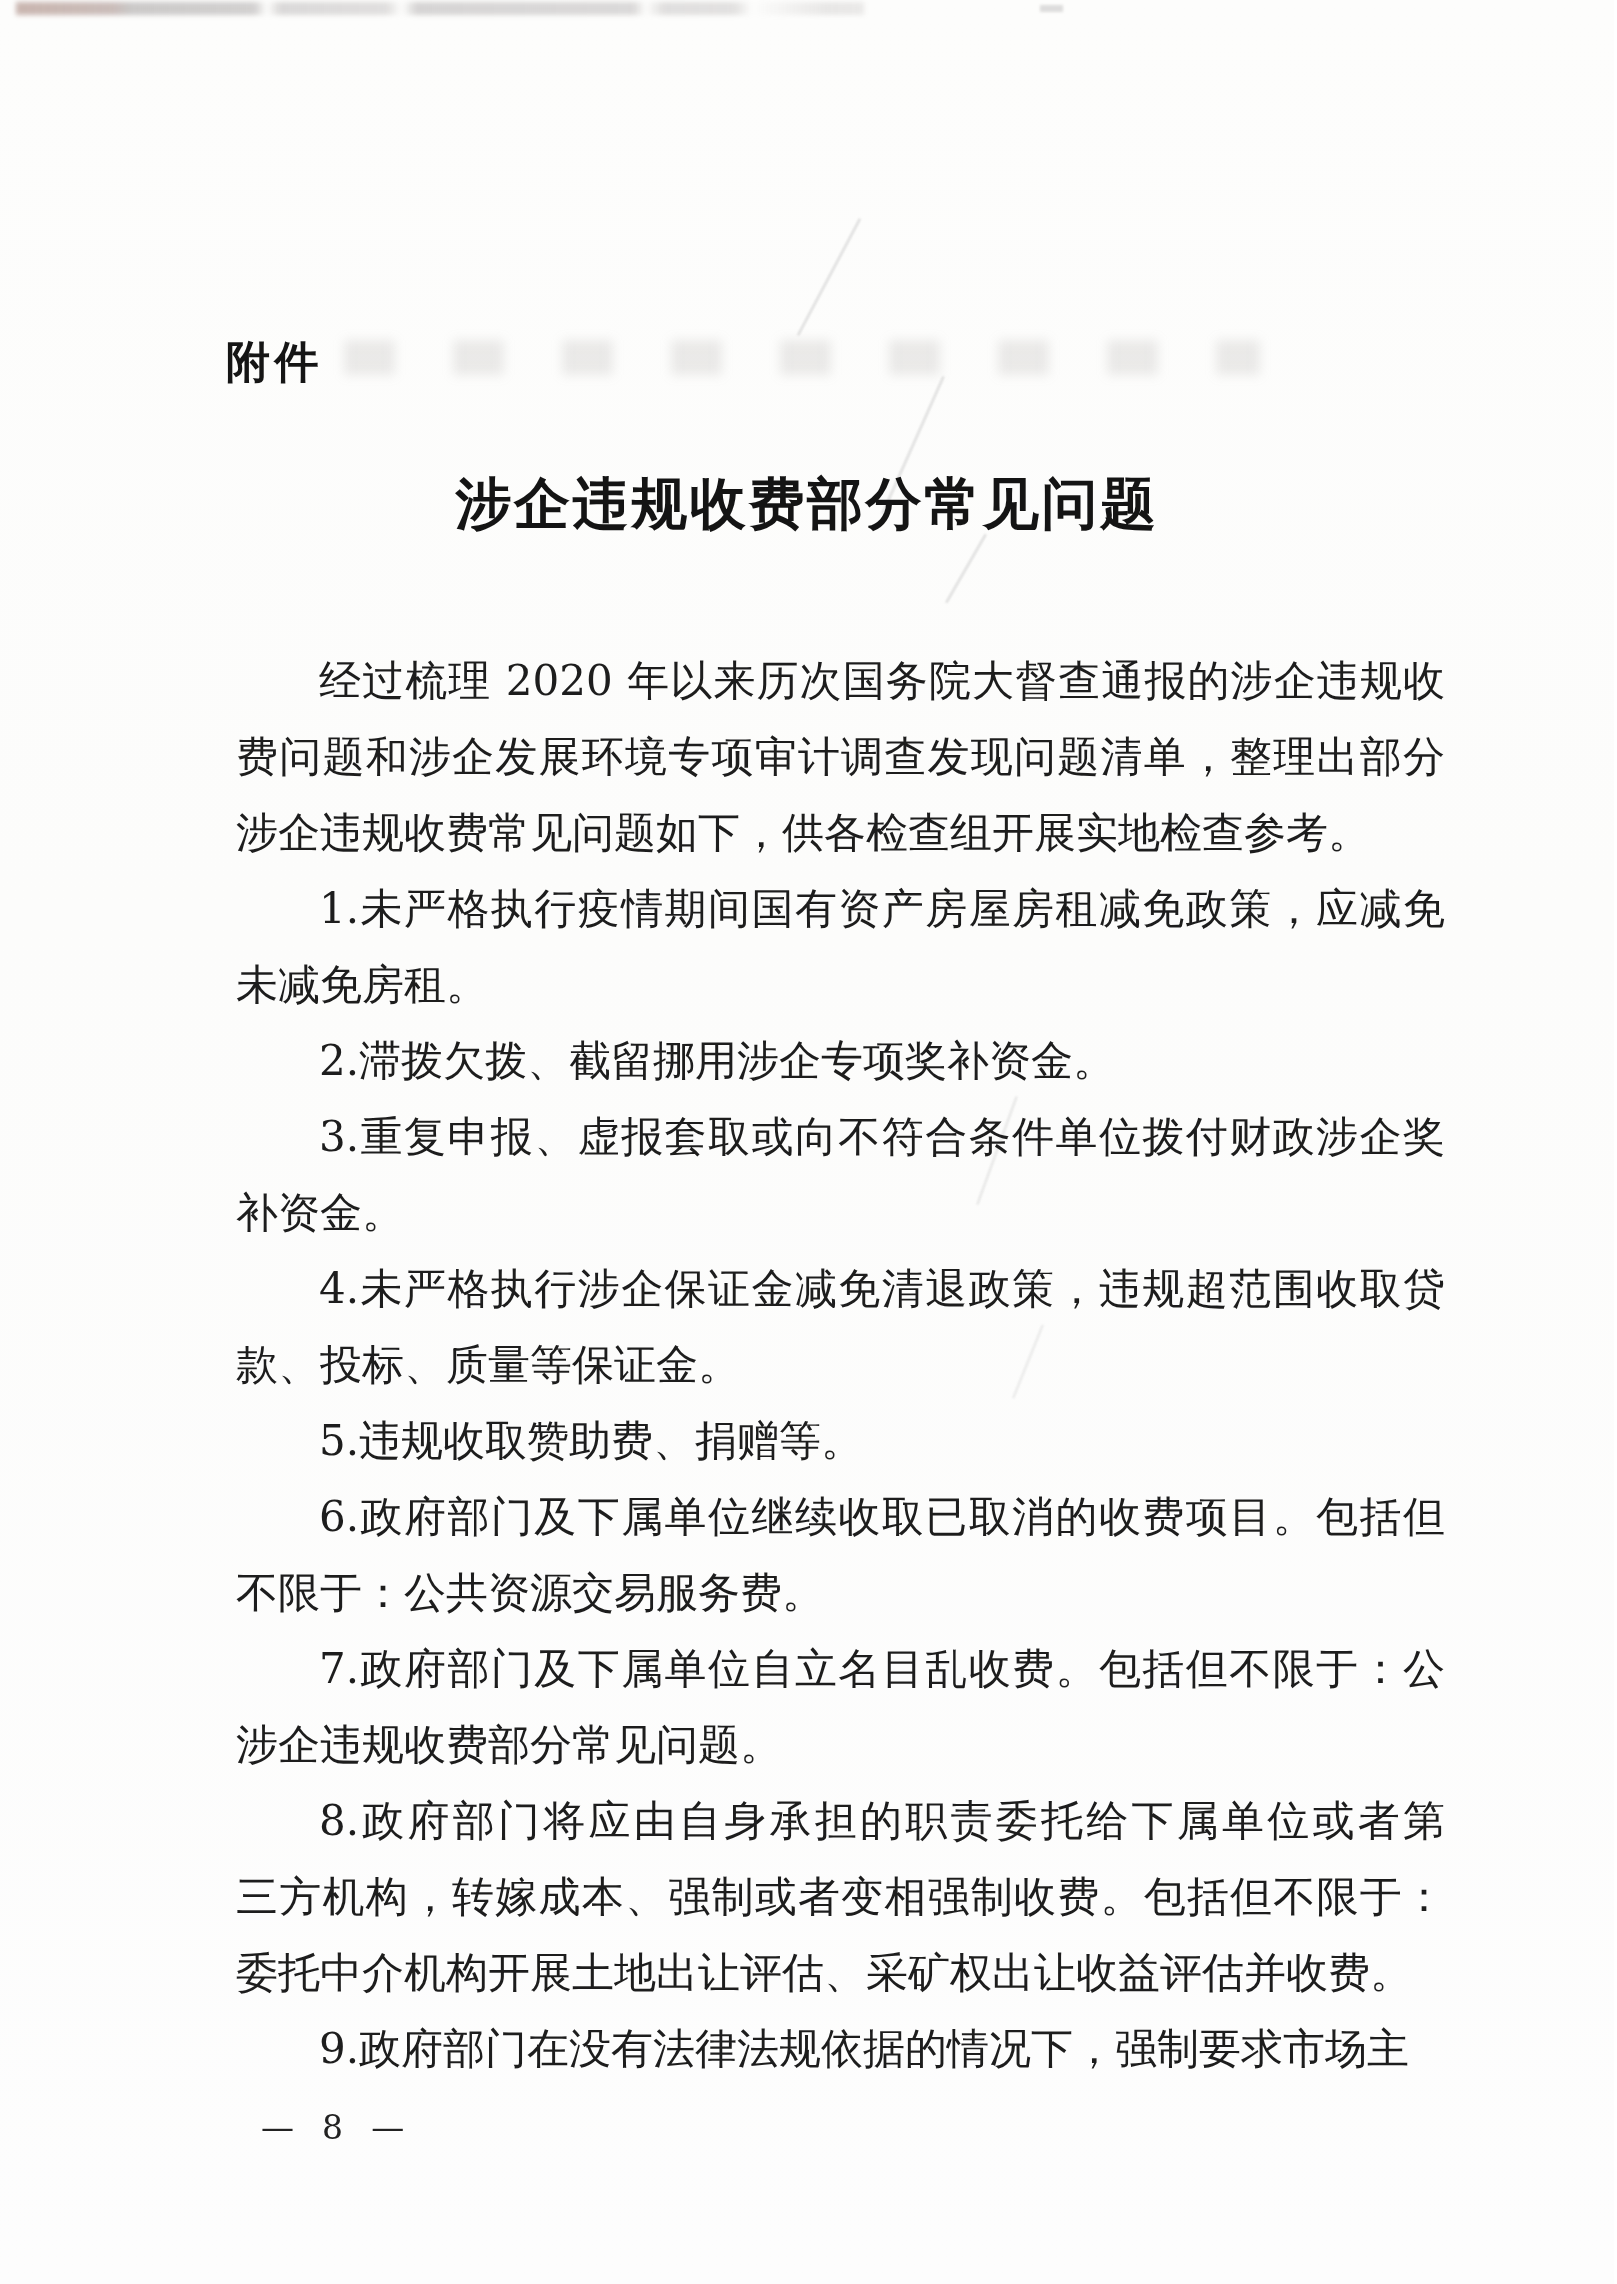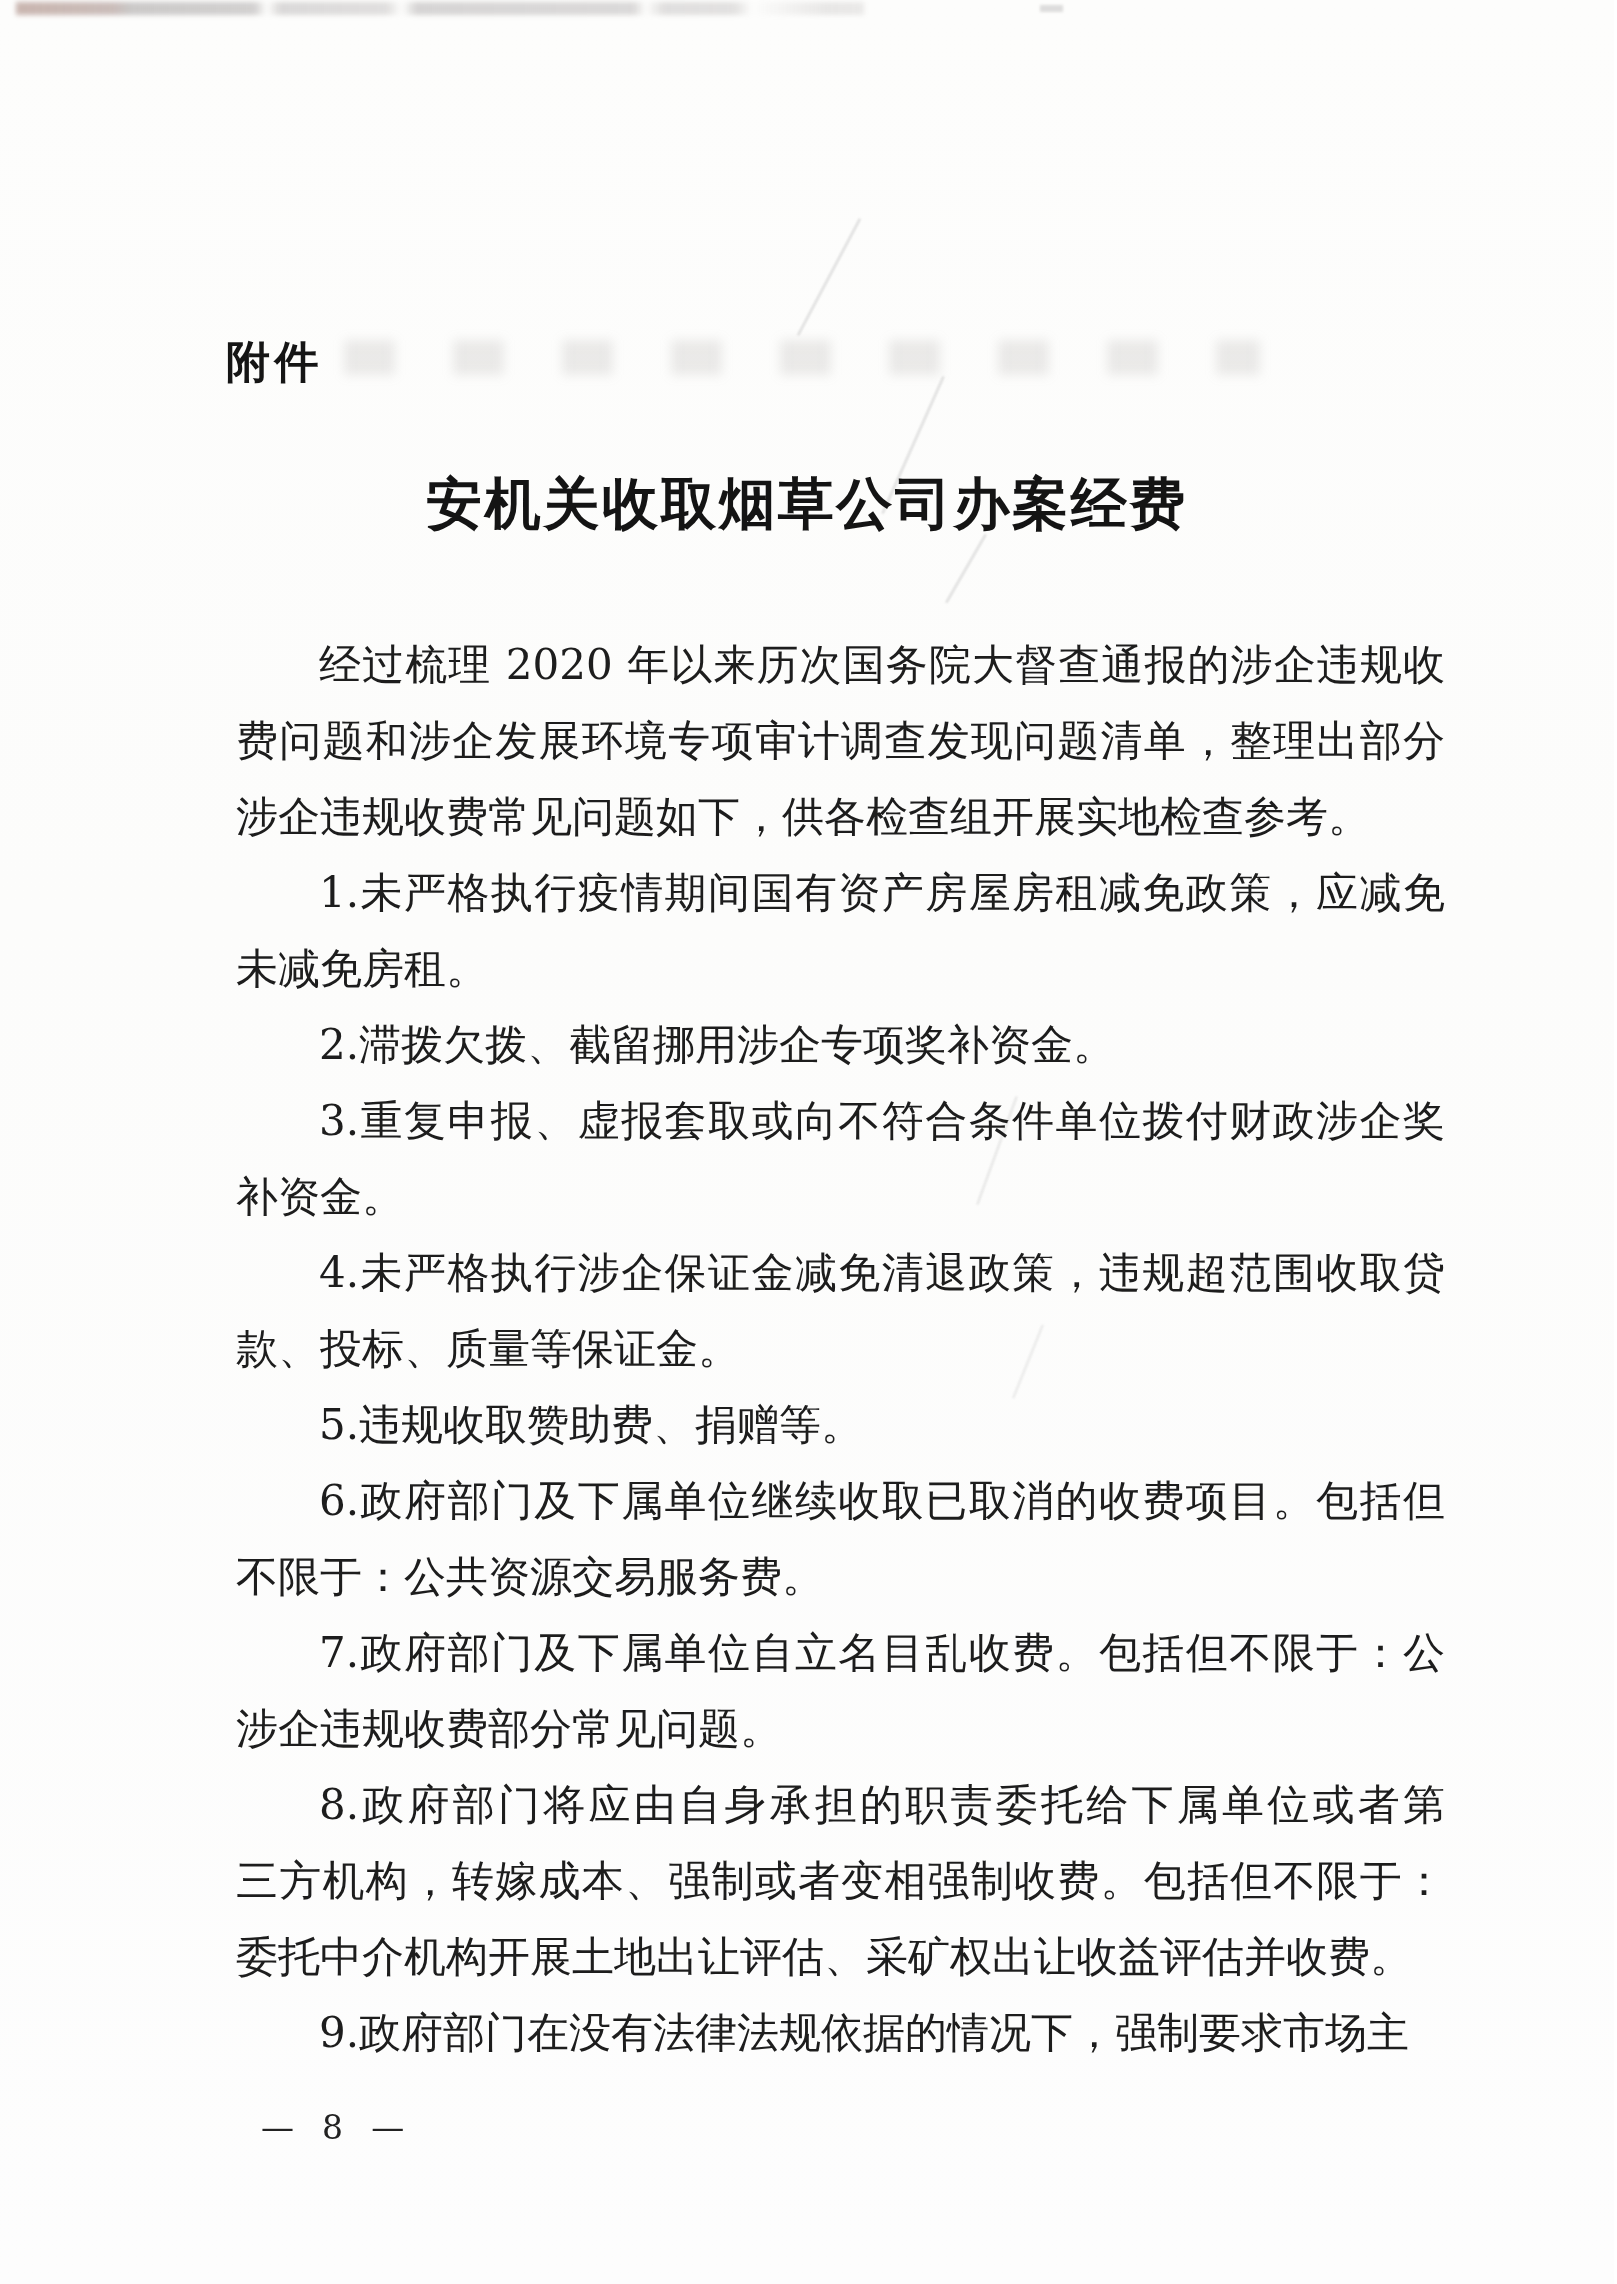--- a/index.html
+++ b/index.html
@@ -87,21 +87,21 @@
     top: 467px;
     text-align: center;
     font-size: 56px;
     font-weight: bold;
     letter-spacing: 2.6px;
     color: #141414;
   }
   .body-lines {
     position: absolute;
     left: 236px;
-    top: 627px;
+    top: 643px;
     width: 1209px;
   }
   .line {
     height: 76px;
     line-height: 76px;
     font-size: 42px;
     overflow: hidden;
     text-align: justify;
     text-justify: inter-ideograph;
     white-space: normal;
@@ -130,21 +130,21 @@
   <div class="artifact-top-dot"></div>
   <div class="artifact-ghost-row"></div>
   <div class="scratch scratch-1"></div>
   <div class="scratch scratch-2"></div>
   <div class="scratch scratch-3"></div>
   <div class="scratch scratch-4"></div>
   <div class="scratch scratch-5"></div>
 
   <div class="attachment">附件</div>
 
-  <div class="doc-title">安机关收取烟草公司办案经费</div>
+  <div class="doc-title">涉企违规收费部分常见问题</div>
 
   <div class="body-lines">
       <div class="line fill indent">经过梳理 2020 年以来历次国务院大督查通报的涉企违规收</div>
       <div class="line fill">费问题和涉企发展环境专项审计调查发现问题清单，整理出部分</div>
       <div class="line end">涉企违规收费常见问题如下，供各检查组开展实地检查参考。</div>
       <div class="line fill indent">1.未严格执行疫情期间国有资产房屋房租减免政策，应减免</div>
       <div class="line end">未减免房租。</div>
       <div class="line end indent">2.滞拨欠拨、截留挪用涉企专项奖补资金。</div>
       <div class="line fill indent">3.重复申报、虚报套取或向不符合条件单位拨付财政涉企奖</div>
       <div class="line end">补资金。</div>

